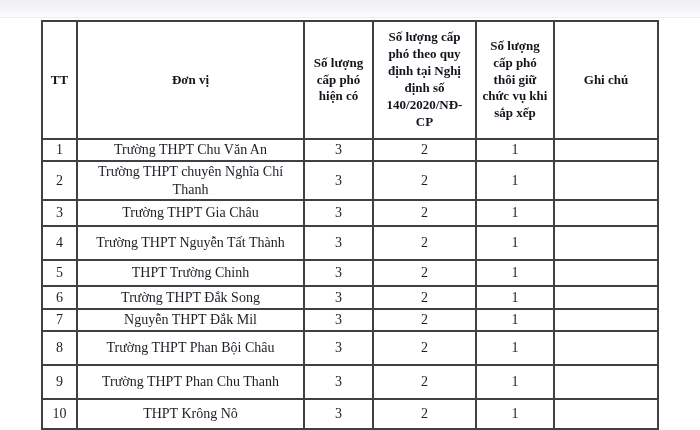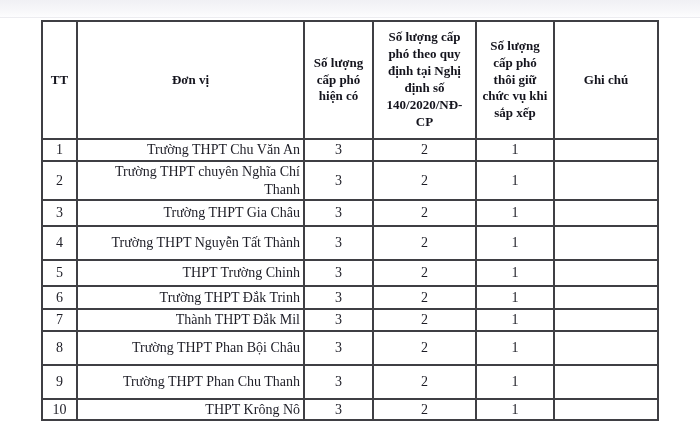--- a/index.html
+++ b/index.html
@@ -58,35 +58,35 @@
     padding: 2px 4px;
   }
   td {
     font-size: 14px;
     line-height: 1.25;
   }
   td.c-tt, td.c-num {
     text-align: center;
   }
   td.c-dv {
-    text-align: right;
+    text-align: center;
     padding-left: 9px;
     padding-right: 4px;
   }
   
   tr.r1  { height: 22px; }
   tr.r2  { height: 36px; }
   tr.r3  { height: 26px; }
   tr.r4  { height: 34px; }
   tr.r5  { height: 26px; }
   tr.r6  { height: 23px; }
   tr.r7  { height: 21px; }
   tr.r8  { height: 34px; }
   tr.r9  { height: 34px; }
-  tr.r10 { height: 21px; }
+  tr.r10 { height: 30px; }
 </style>
 </head>
 <body>
 
 <div class="page">
   <div class="top-band"></div>
 
   <table class="doc-table">
     <colgroup>
       <col class="c-tt">
@@ -142,29 +142,29 @@
       <tr class="r5">
         <td class="c-tt">5</td>
         <td class="c-dv">THPT Trường Chinh</td>
         <td class="c-num">3</td>
         <td class="c-num">2</td>
         <td class="c-num">1</td>
         <td class="c-gc"></td>
       </tr>
       <tr class="r6">
         <td class="c-tt">6</td>
-        <td class="c-dv">Trường THPT Đắk Trinh</td>
+        <td class="c-dv">Trường THPT Đắk Song</td>
         <td class="c-num">3</td>
         <td class="c-num">2</td>
         <td class="c-num">1</td>
         <td class="c-gc"></td>
       </tr>
       <tr class="r7">
         <td class="c-tt">7</td>
-        <td class="c-dv">Thành THPT Đắk Mil</td>
+        <td class="c-dv">Nguyễn THPT Đắk Mil</td>
         <td class="c-num">3</td>
         <td class="c-num">2</td>
         <td class="c-num">1</td>
         <td class="c-gc"></td>
       </tr>
       <tr class="r8">
         <td class="c-tt">8</td>
         <td class="c-dv">Trường THPT Phan Bội Châu</td>
         <td class="c-num">3</td>
         <td class="c-num">2</td>

